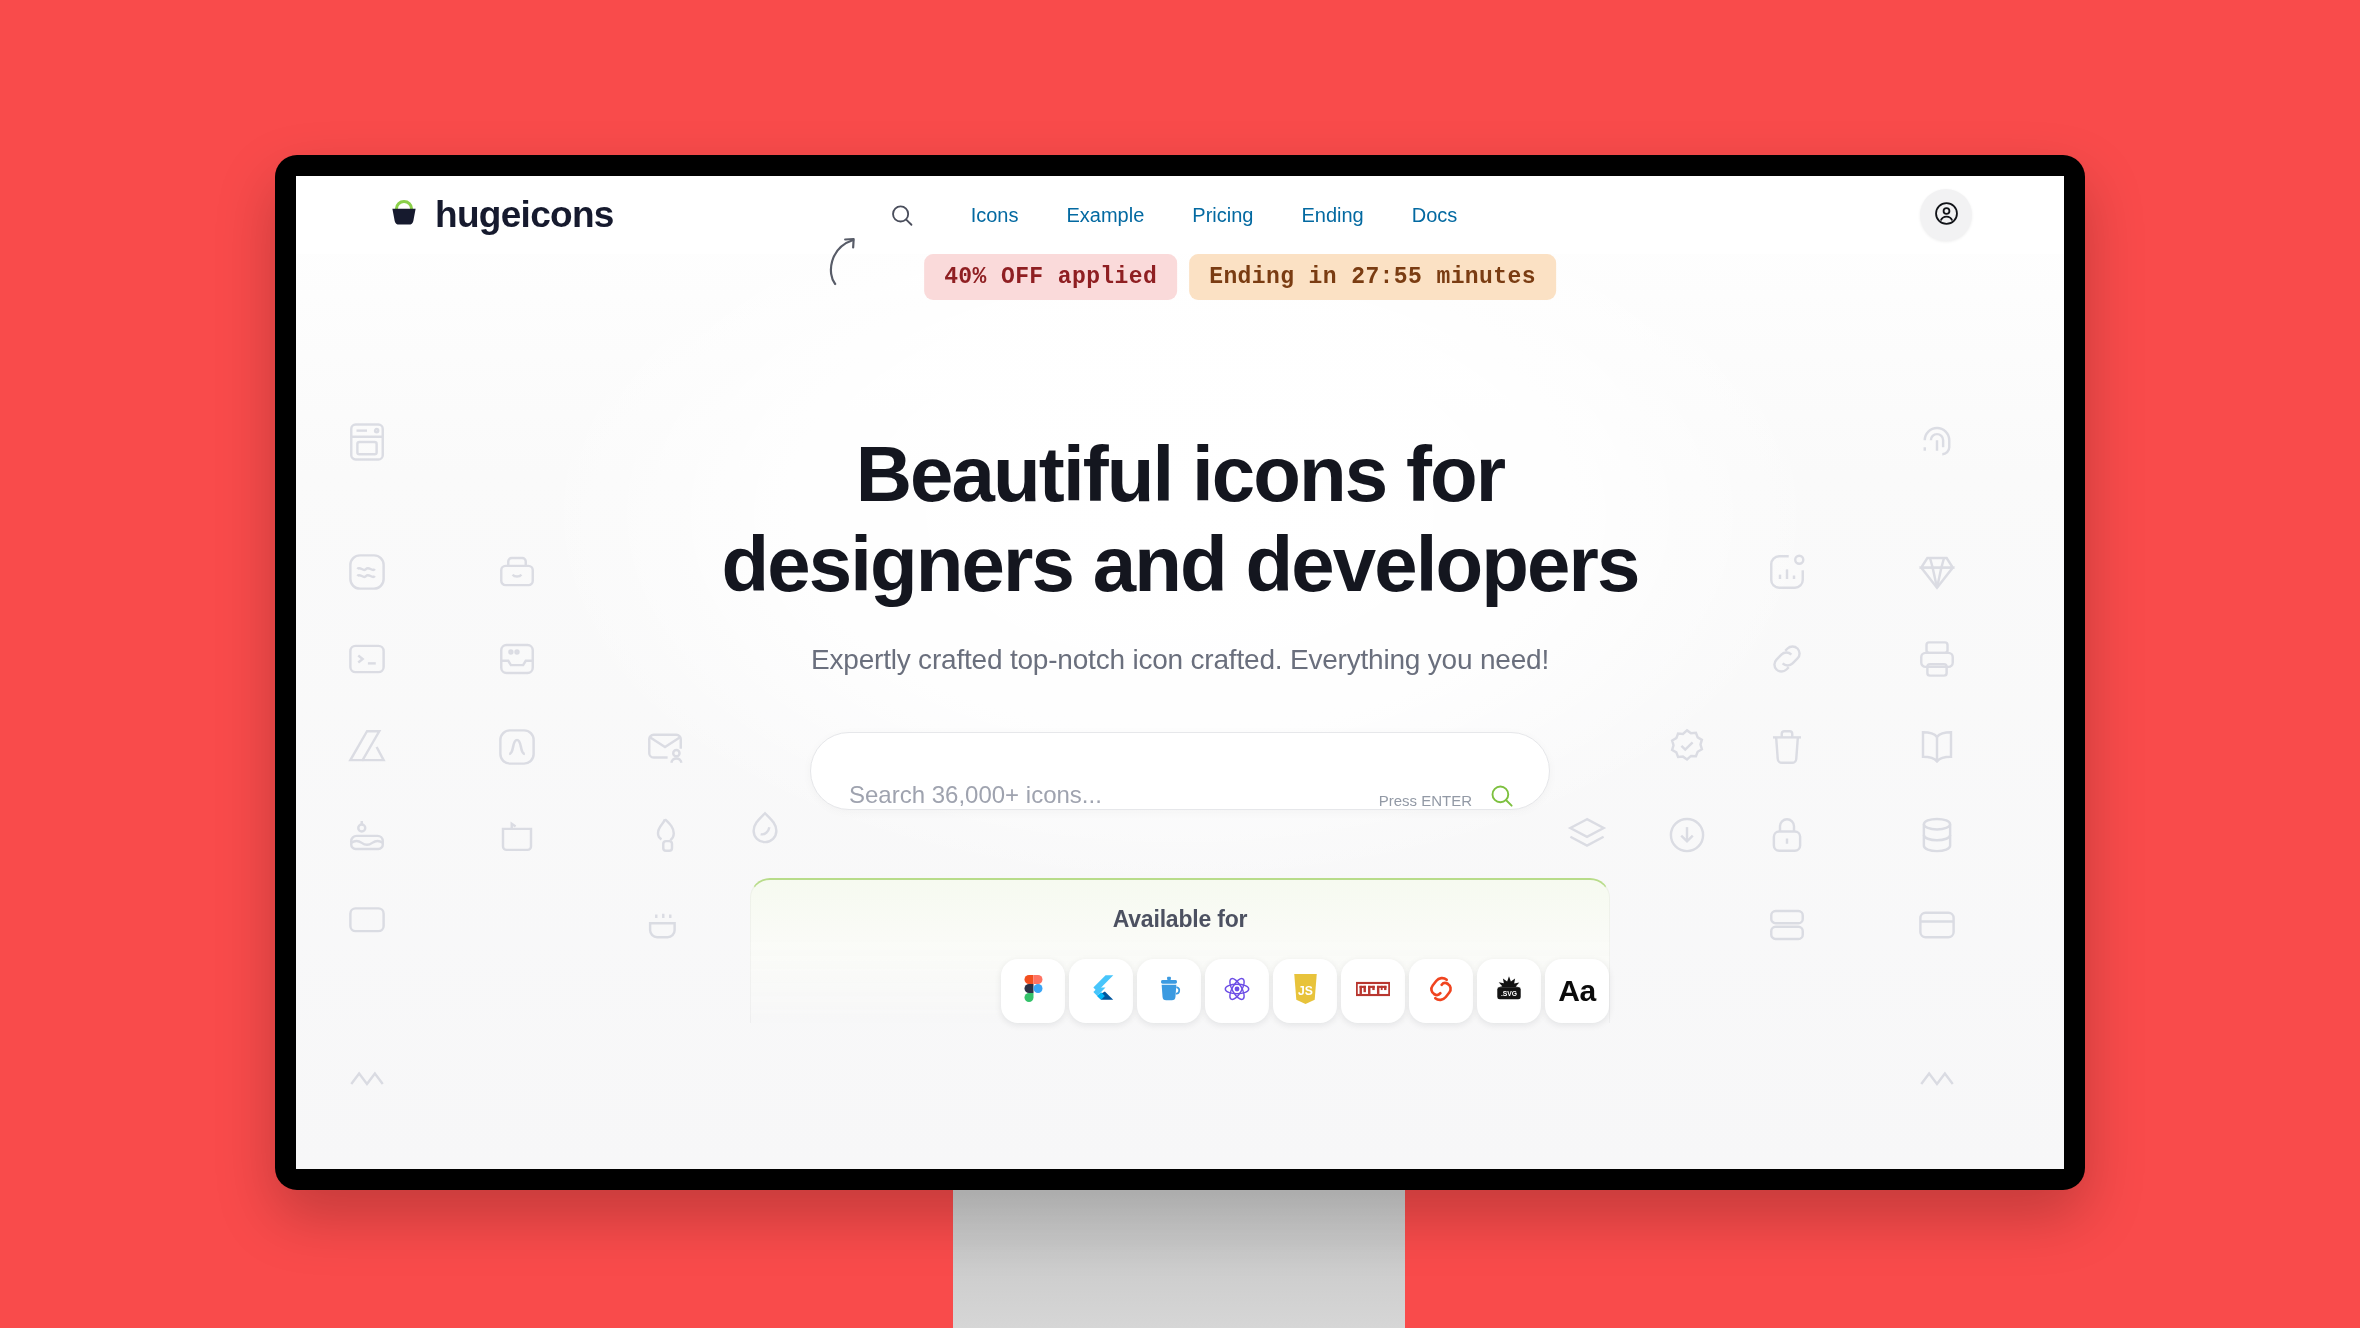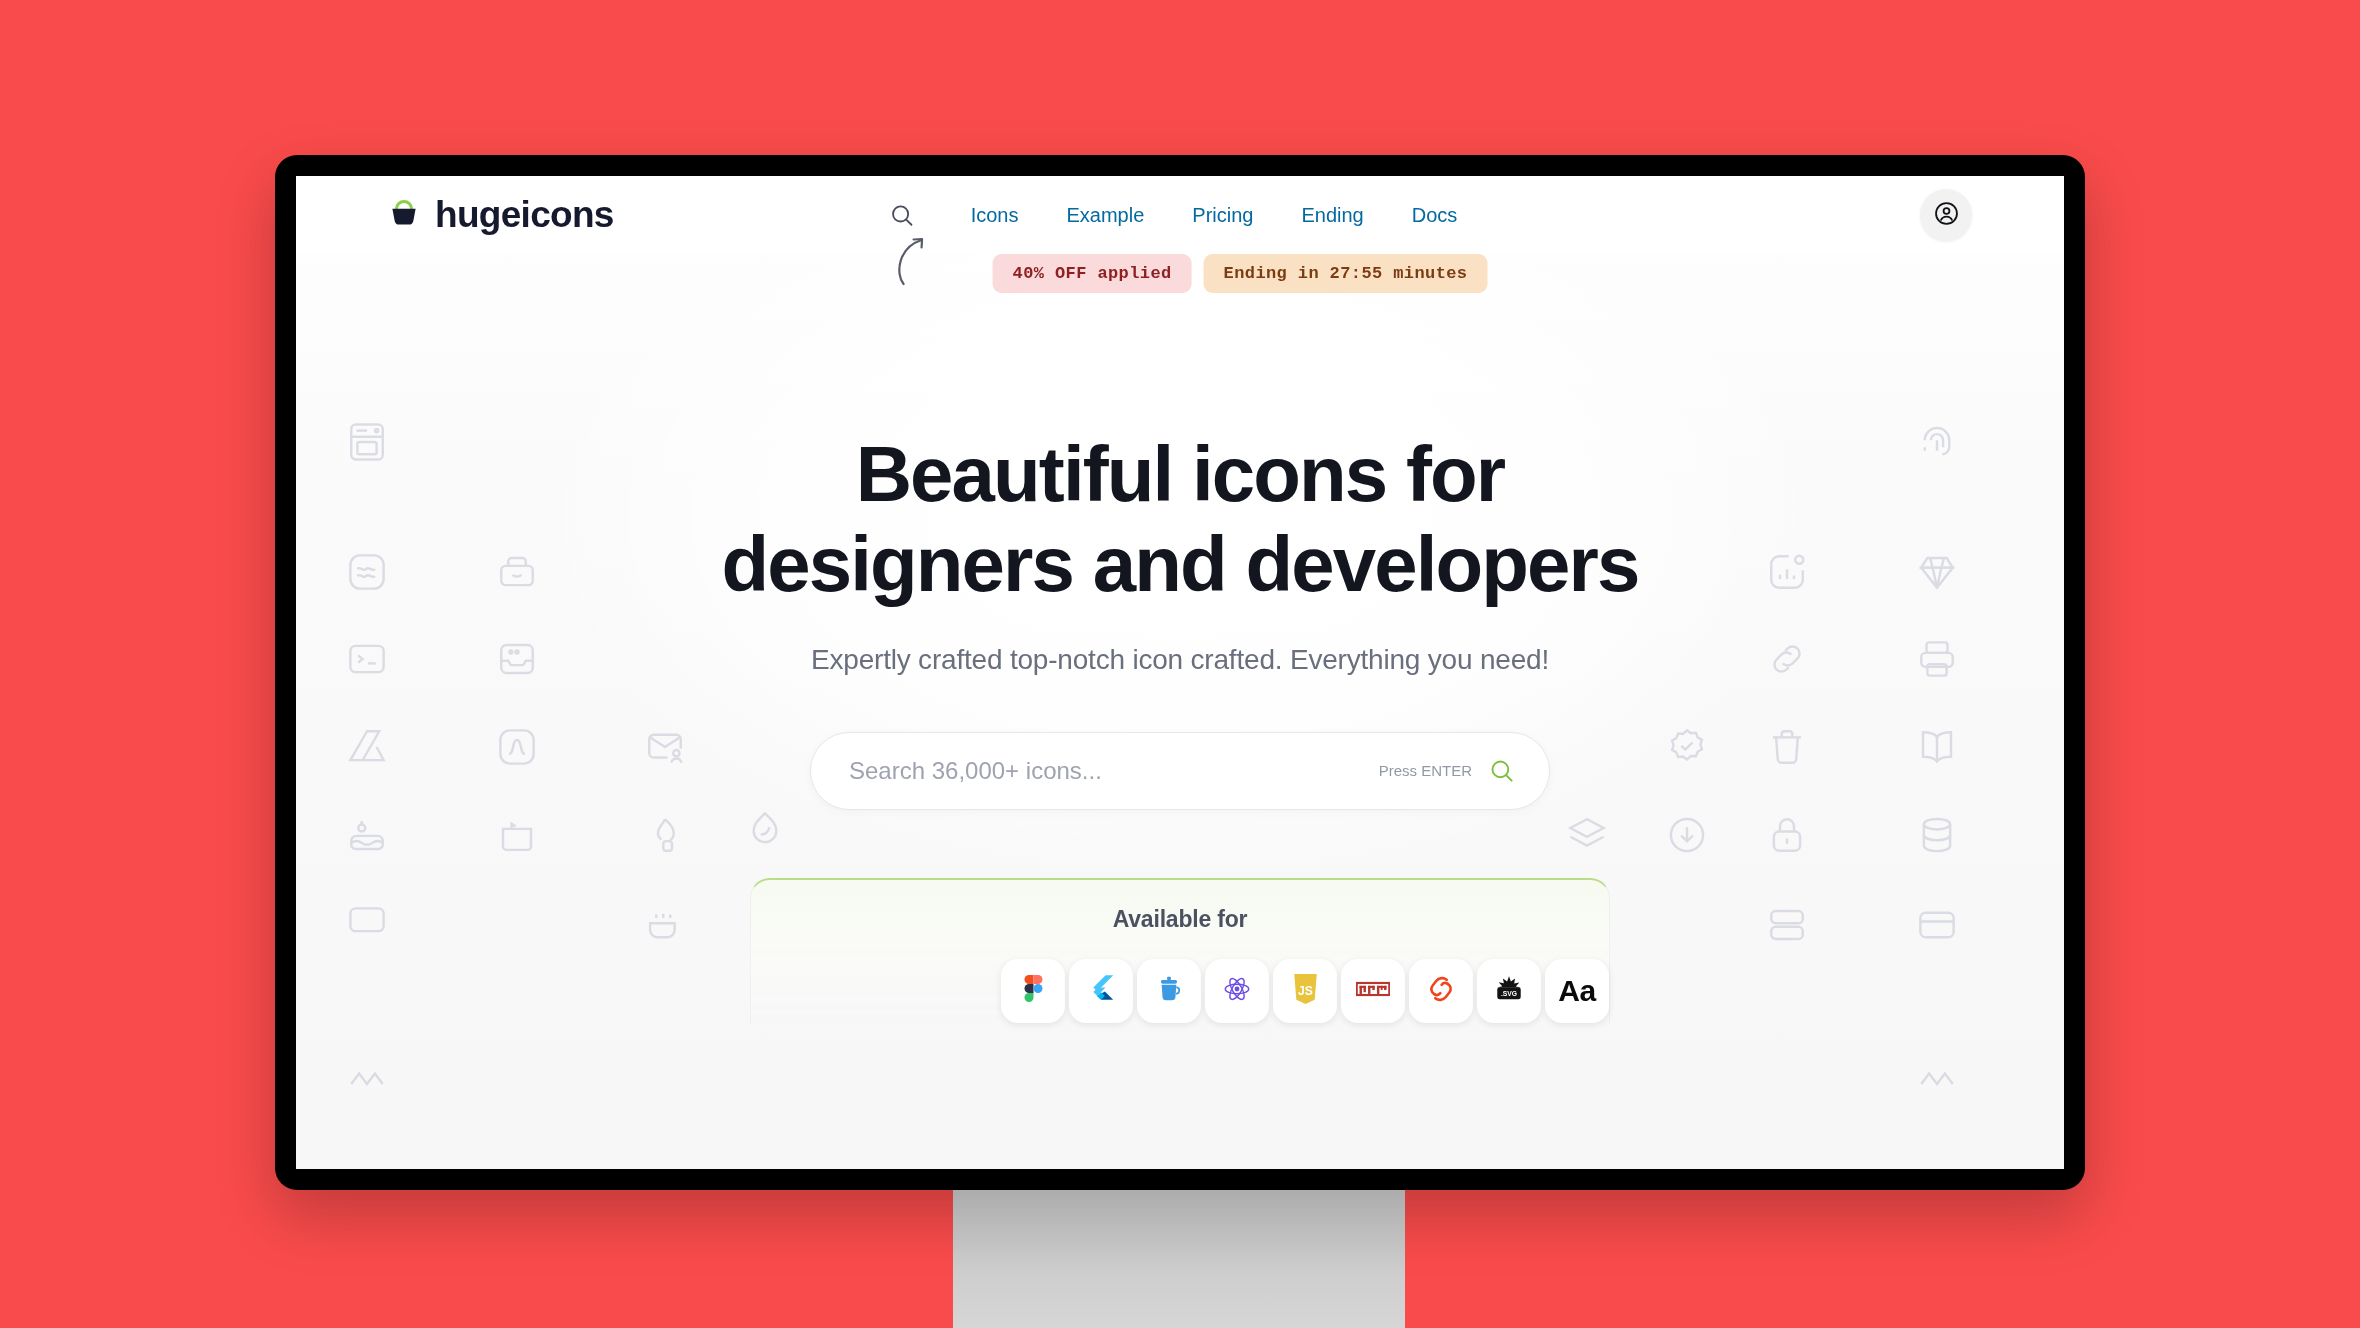--- a/index.html
+++ b/index.html
@@ -143,21 +143,21 @@
     left: 50%;
     transform: translateX(-50%);
     display: flex;
     align-items: center;
     gap: 12px;
     z-index: 13;
     padding-left: 120px;
   }
   .promo-badge {
     font-family: "Liberation Mono", "DejaVu Sans Mono", monospace;
-    font-size: 17px;
+    font-size: 23px;
     font-weight: 700;
     padding: 10px 20px;
     border-radius: 9px;
     white-space: nowrap;
     letter-spacing: 0.4px;
   }
   .promo-badge.discount {
     background: #FADADA;
     color: #8F1F22;
   }
@@ -205,21 +205,21 @@
 
   
   #searchbox {
     margin-top: 56px;
     width: 740px;
     height: 78px;
     background: #FFFFFF;
     border: 1.5px solid #E6E7EA;
     border-radius: 39px;
     display: flex;
-    align-items: center;
+    align-items: flex-end;
     padding: 0 34px 0 38px;
     box-shadow: 0 2px 10px rgba(16,18,28,0.035);
     cursor: text;
   }
   #search-input {
     flex: 1;
     border: none;
     outline: none;
     background: transparent;
     font-family: "Liberation Sans", sans-serif;

